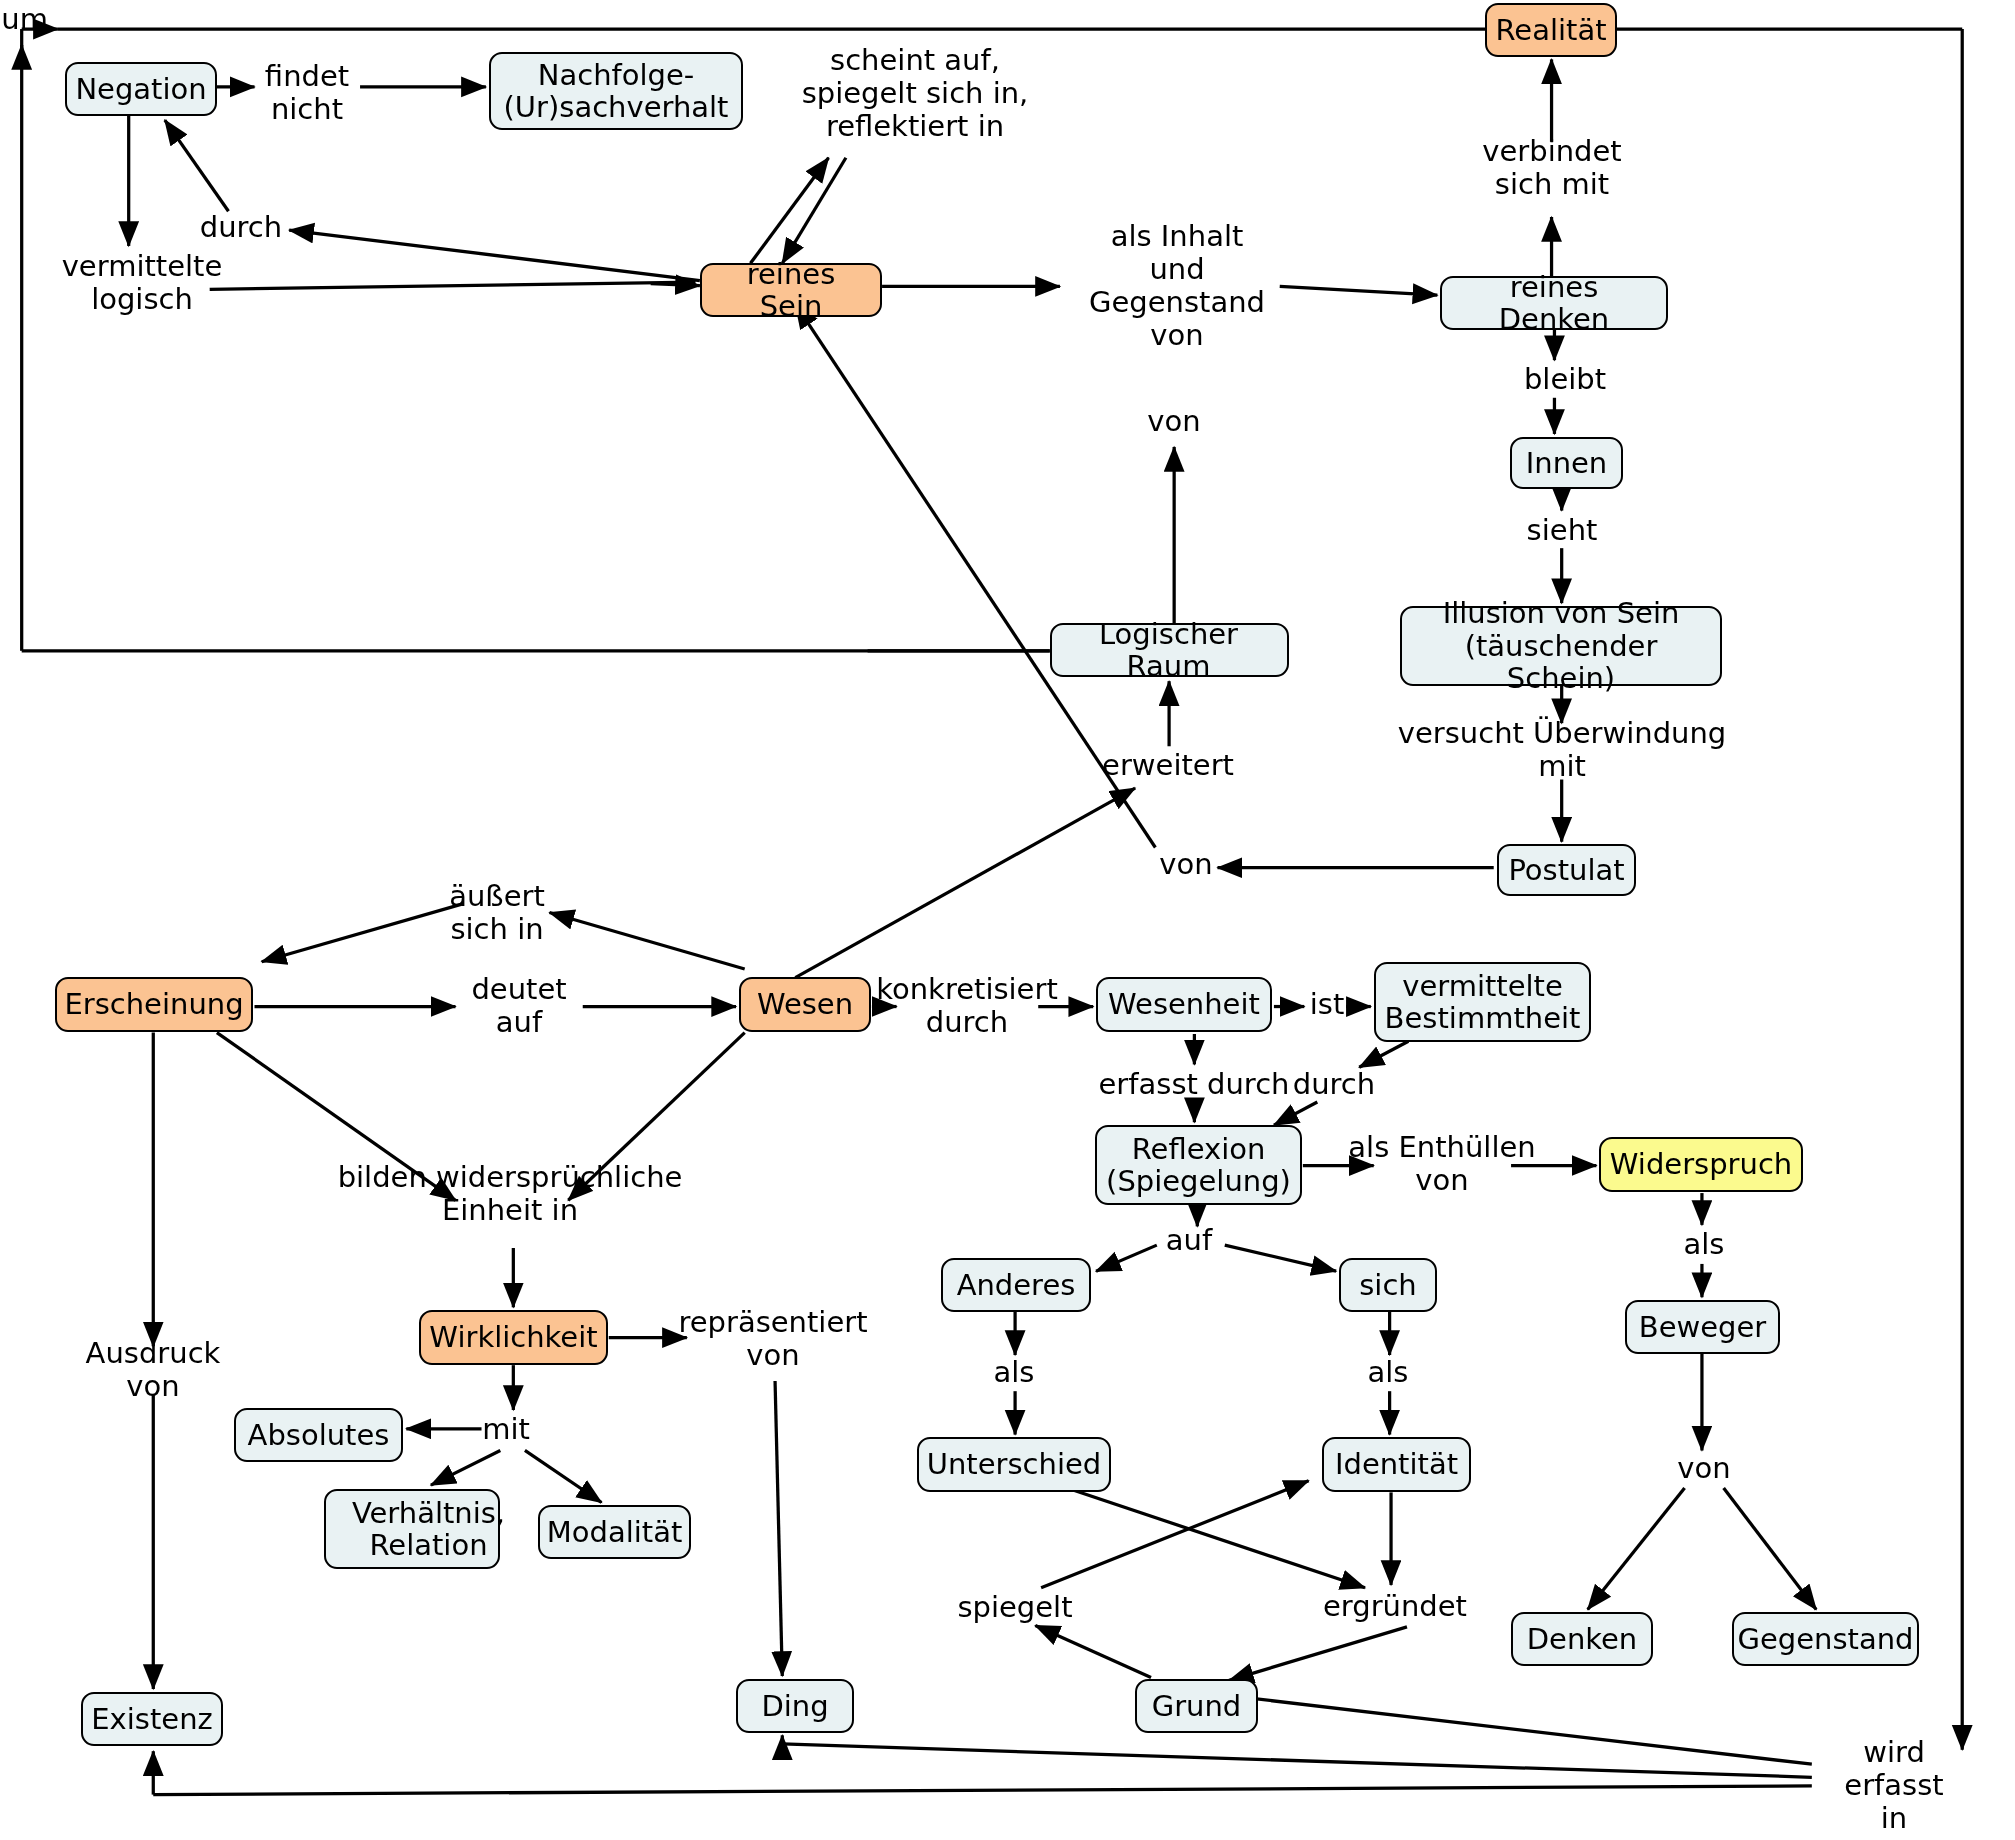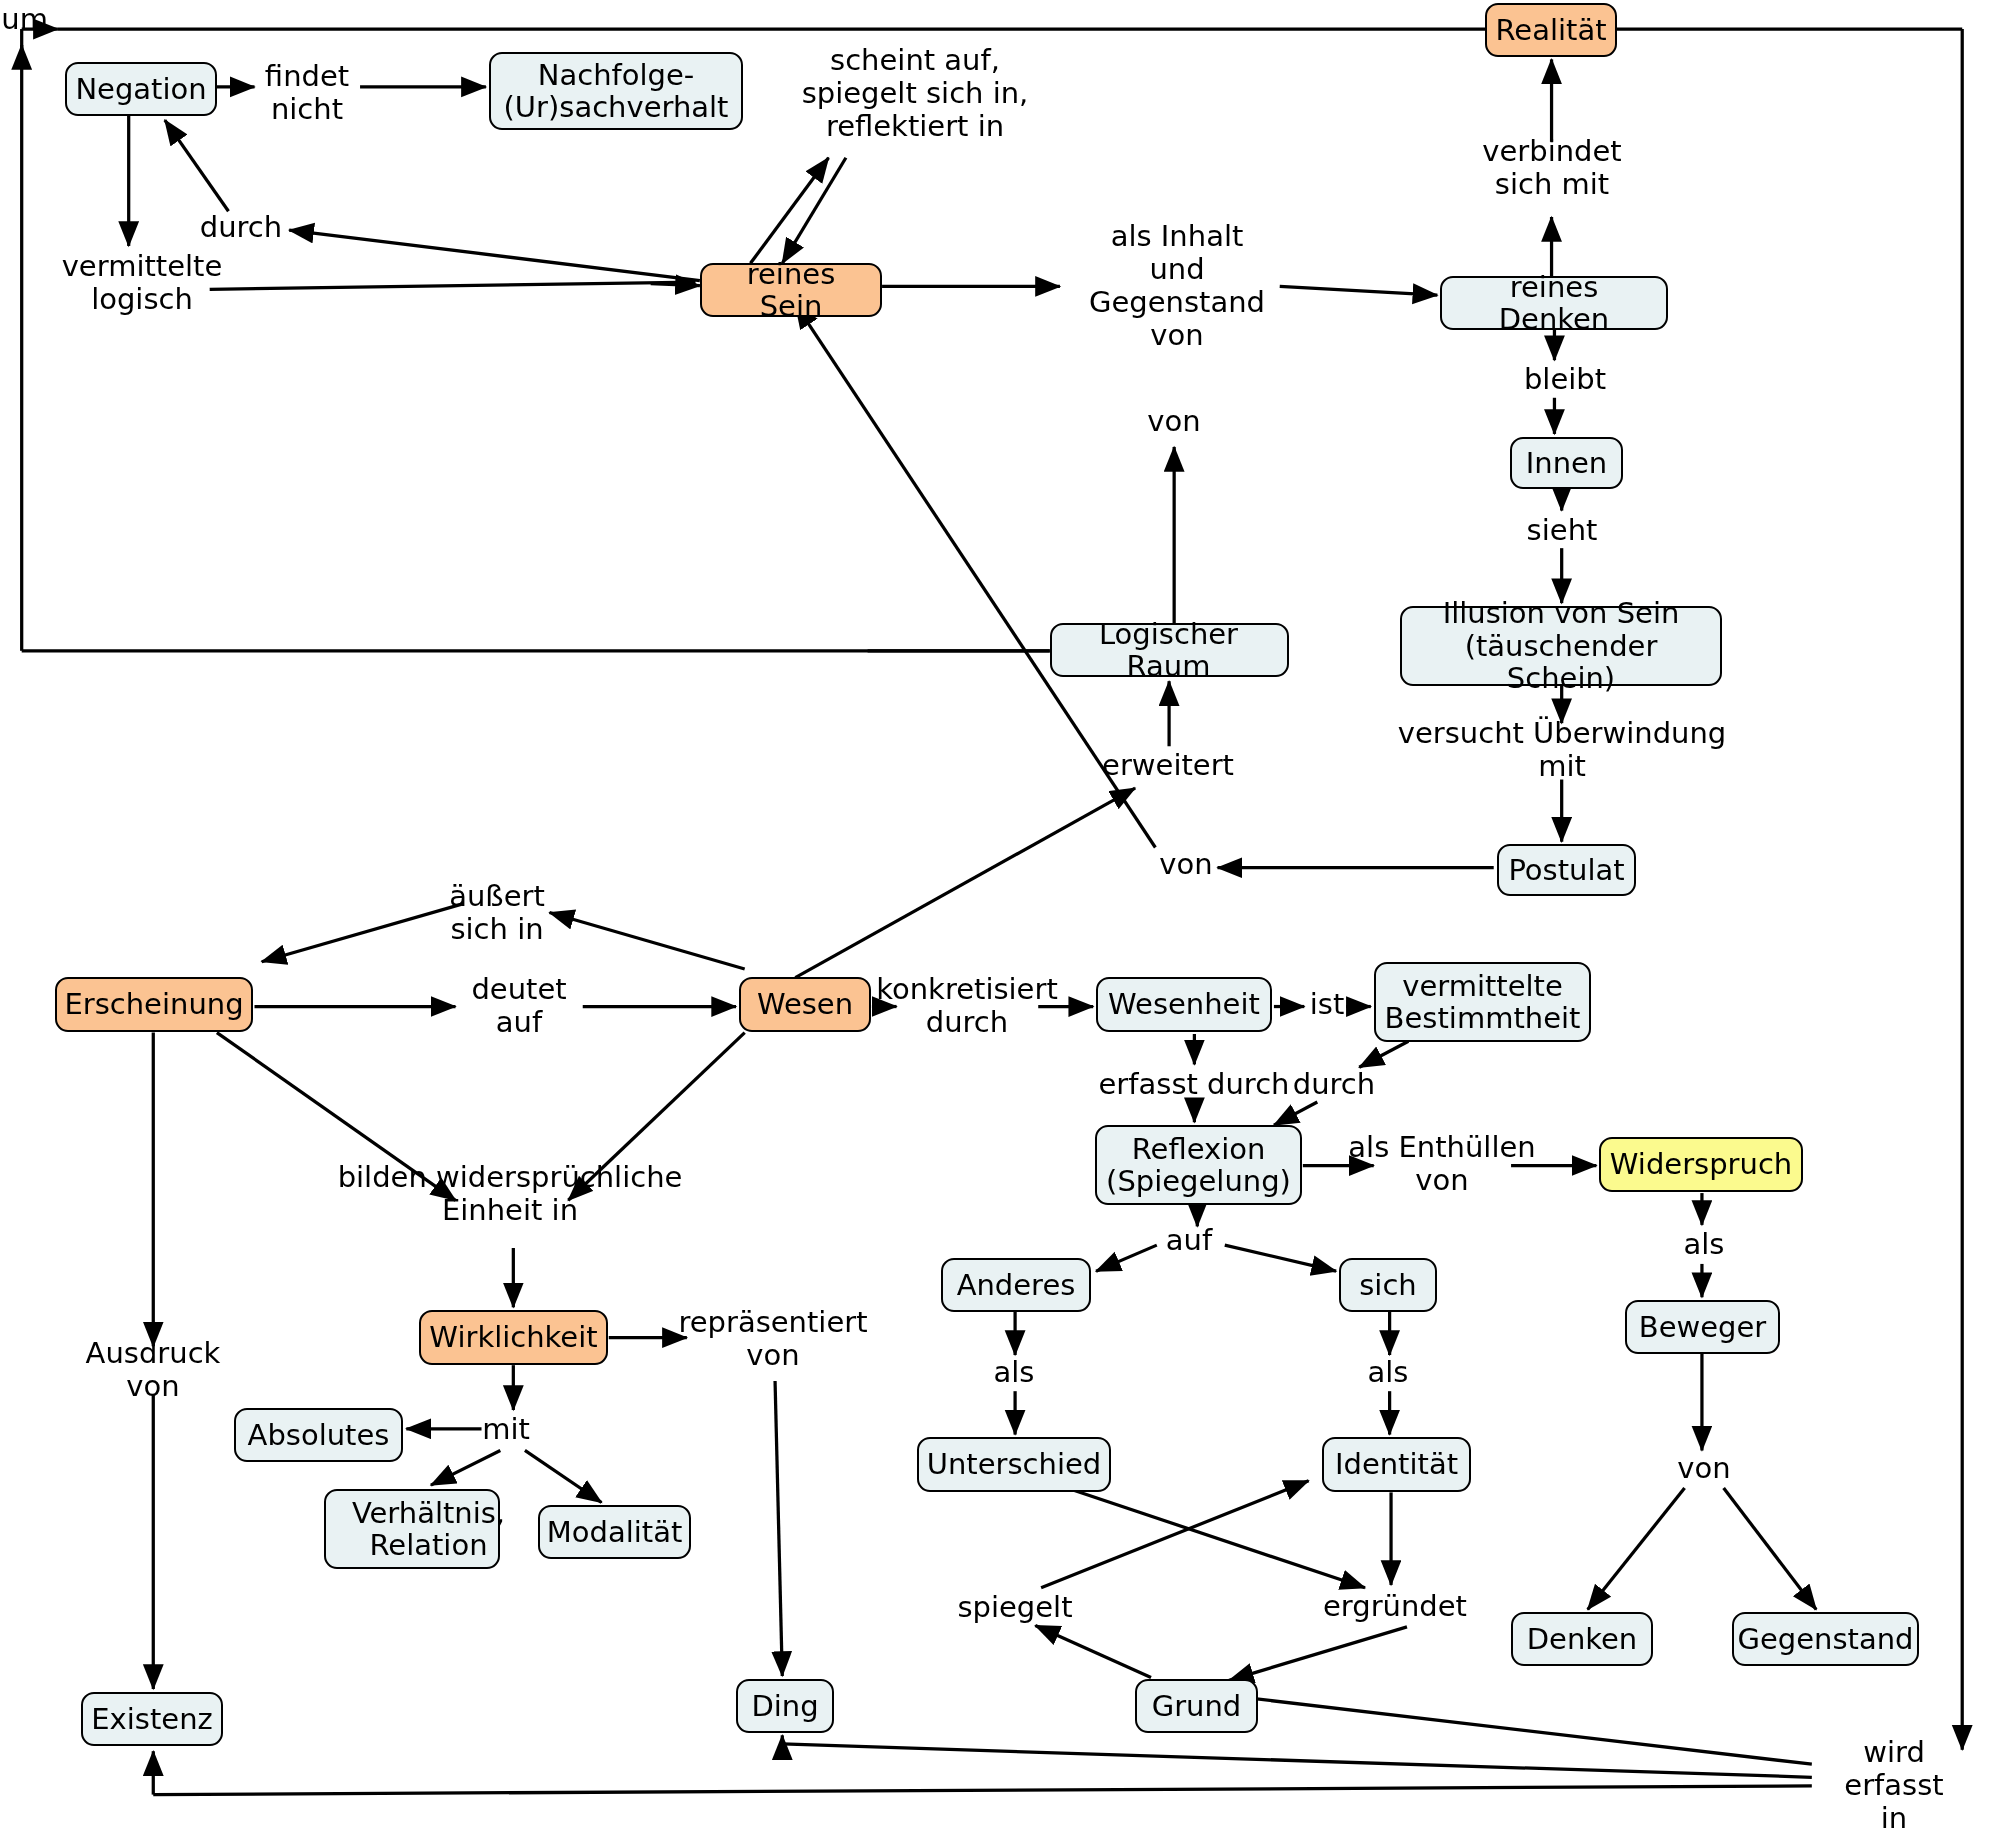--- a/index.html
+++ b/index.html
@@ -208,21 +208,21 @@
   <div class="node blue" style="left:1625px;top:1300px;width:155px;height:54px;"><span>Beweger</span></div>
   <div class="node orange" style="left:419px;top:1310px;width:189px;height:55px;"><span>Wirklichkeit</span></div>
   <div class="node blue" style="left:234px;top:1408px;width:169px;height:54px;"><span>Absolutes</span></div>
   <div class="node blue" style="left:917px;top:1437px;width:194px;height:55px;"><span>Unterschied</span></div>
   <div class="node blue" style="left:1322px;top:1437px;width:149px;height:55px;"><span>Identität</span></div>
   <div class="node blue" style="left:324px;top:1489px;width:176px;height:80px;padding-left:43px;"><span>Verhältnis,
 Relation</span></div>
   <div class="node blue" style="left:538px;top:1505px;width:153px;height:54px;"><span>Modalität</span></div>
   <div class="node blue" style="left:1511px;top:1612px;width:142px;height:54px;"><span>Denken</span></div>
   <div class="node blue" style="left:1732px;top:1612px;width:187px;height:54px;"><span>Gegenstand</span></div>
-  <div class="node blue" style="left:736px;top:1679px;width:98px;height:54px;"><span>Ding</span></div>
+  <div class="node blue" style="left:736px;top:1679px;width:118px;height:54px;"><span>Ding</span></div>
   <div class="node blue" style="left:1135px;top:1679px;width:123px;height:54px;"><span>Grund</span></div>
   <div class="node blue" style="left:81px;top:1692px;width:142px;height:54px;"><span>Existenz</span></div>
 
   <div class="lbl" style="left:24.6px;top:20px;">um</div>
   <div class="lbl" style="left:307px;top:93px;">findet
 nicht</div>
   <div class="lbl" style="left:915px;top:94px;">scheint auf,
 spiegelt sich in,
 reflektiert in</div>
   <div class="lbl" style="left:1552px;top:168px;">verbindet

